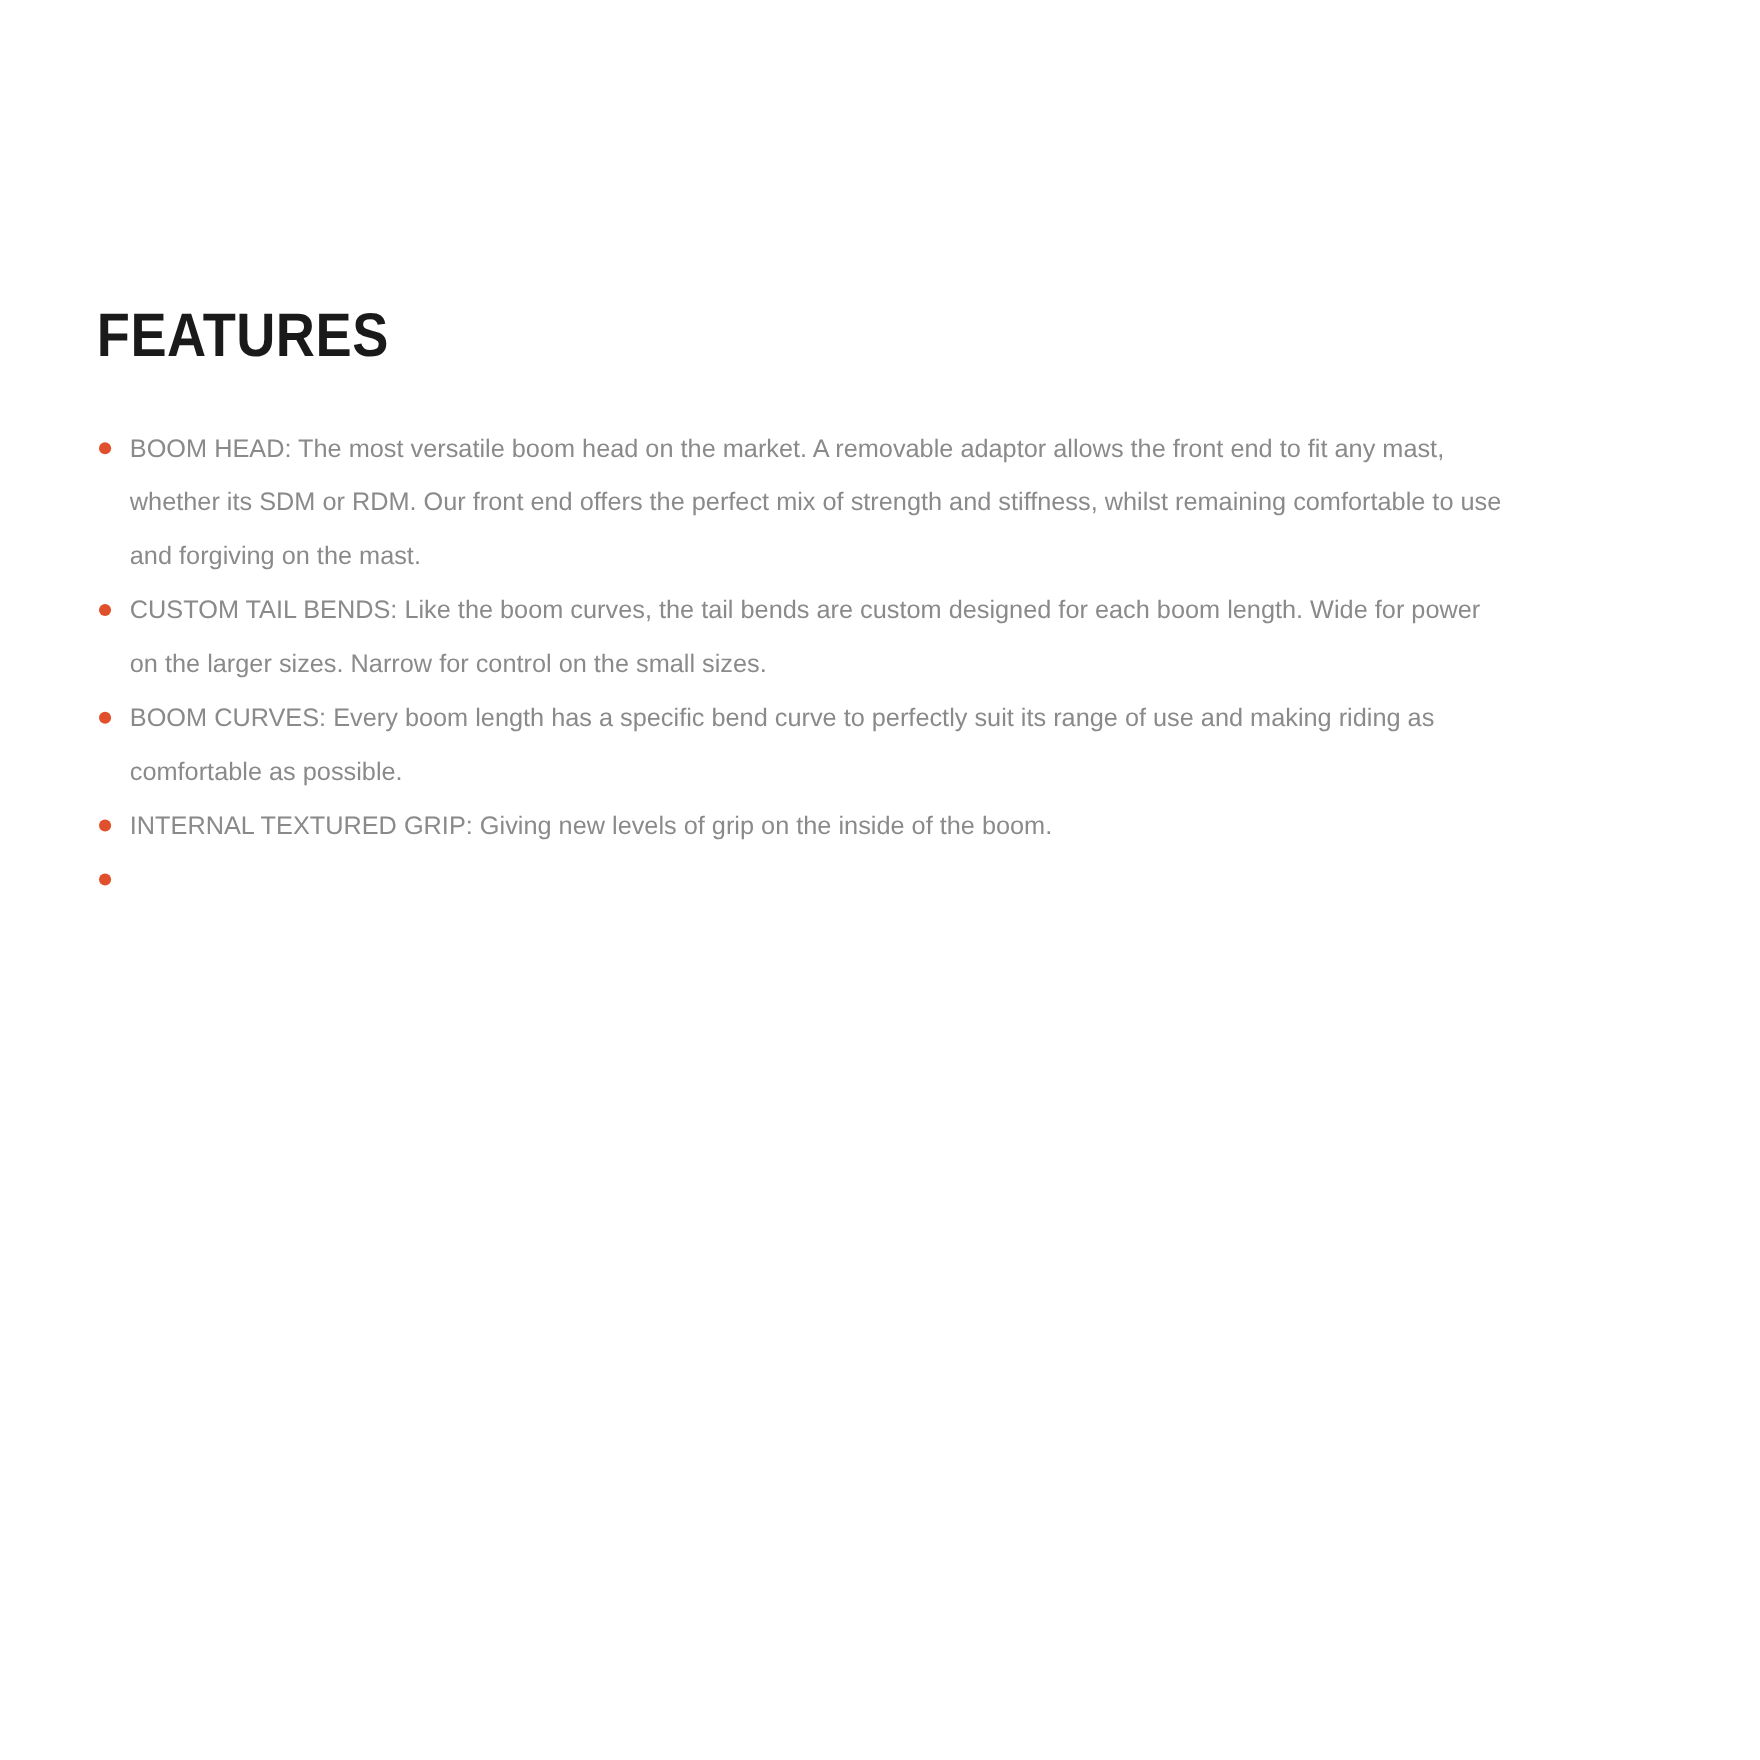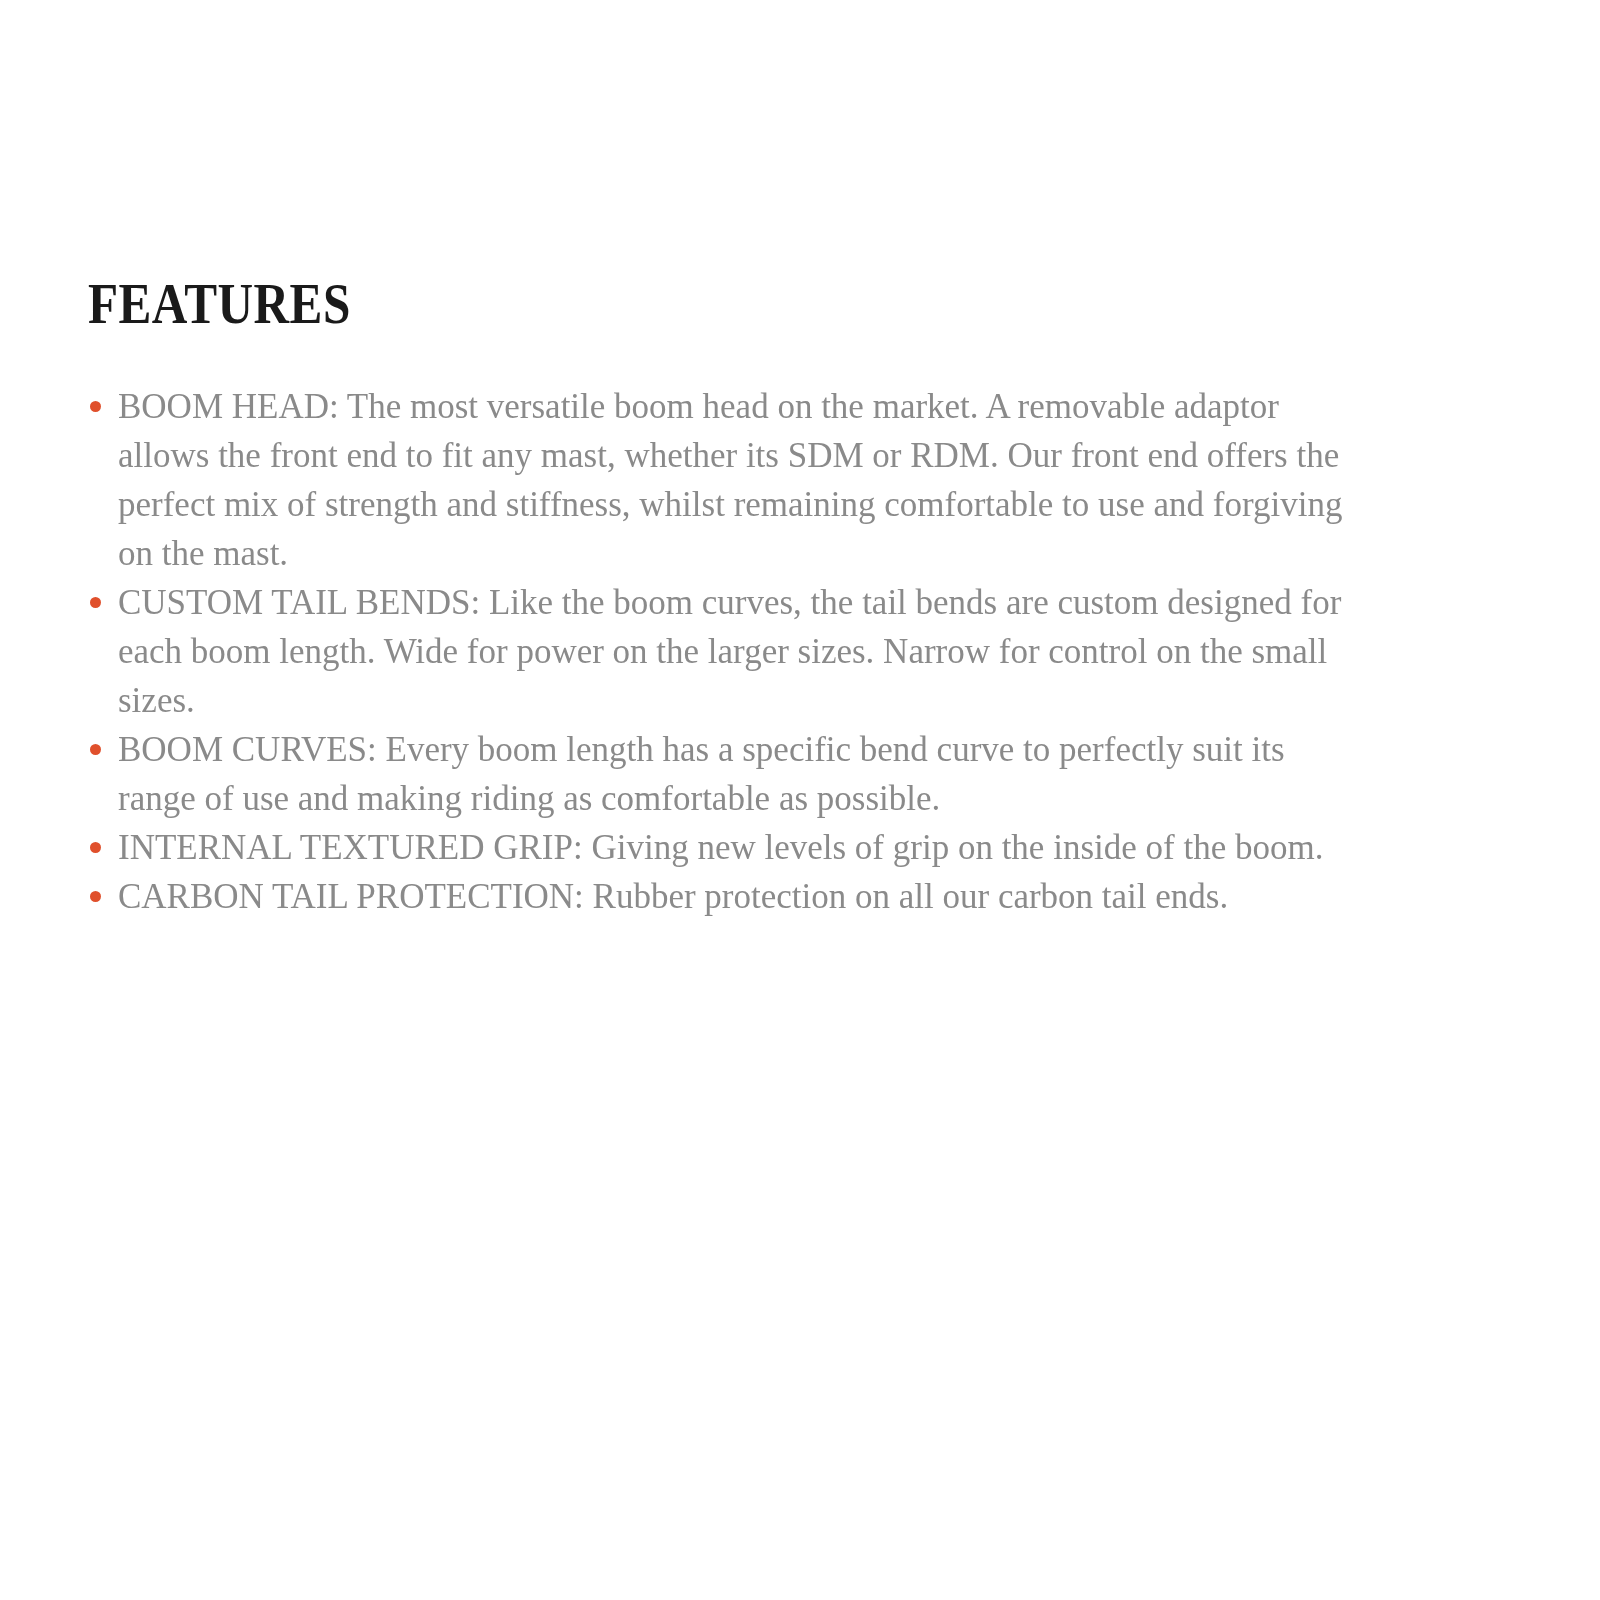--- a/index.html
+++ b/index.html
@@ -6,21 +6,21 @@
     margin: 0;
     padding: 0;
     background: #ffffff;
   }
   .page {
     position: relative;
     width: 1467px;
     height: 1600px;
     box-sizing: border-box;
     background: var(--background, #ffffff);
-    font-family: Liberation Serif, serif;
+    font-family: Liberation Sans, sans-serif;
     padding: 272px 100px 0 88px;
     overflow: hidden;
   }
   .section-title {
     margin: 0 0 46px 0;
     font-size: 56px;
     font-weight: 800;
     letter-spacing: 0.5px;
     color: var(--heading, #1a1a1a);
     transform: scaleX(0.88);
@@ -29,21 +29,21 @@
   }
   .features-list {
     list-style: none;
     margin: 0;
     padding: 0;
     max-width: 1400px;
   }
   .feature-item {
     position: relative;
     padding-left: 30px;
-    font-size: 35px;
+    font-size: 23px;
     line-height: 49px;
     color: var(--body, #8a8a8a);
   }
   .dot {
     position: absolute;
     left: 2px;
     top: 19px;
     width: 11px;
     height: 11px;
     border-radius: 50%;
@@ -74,18 +74,17 @@
       </li>
 
 
       <li class="feature-item">
         <span class="dot"></span>
         <span>INTERNAL TEXTURED GRIP: Giving new levels of grip on the inside of the boom.</span>
       </li>
 
       <li class="feature-item">
         <span class="dot"></span>
-        <span>CARBON TAIL PROTECTION: Rubber protection on all our carbon tail ends.</span>
       </li>
 
 
     </ul>
 </div>
 
 </body></html>

